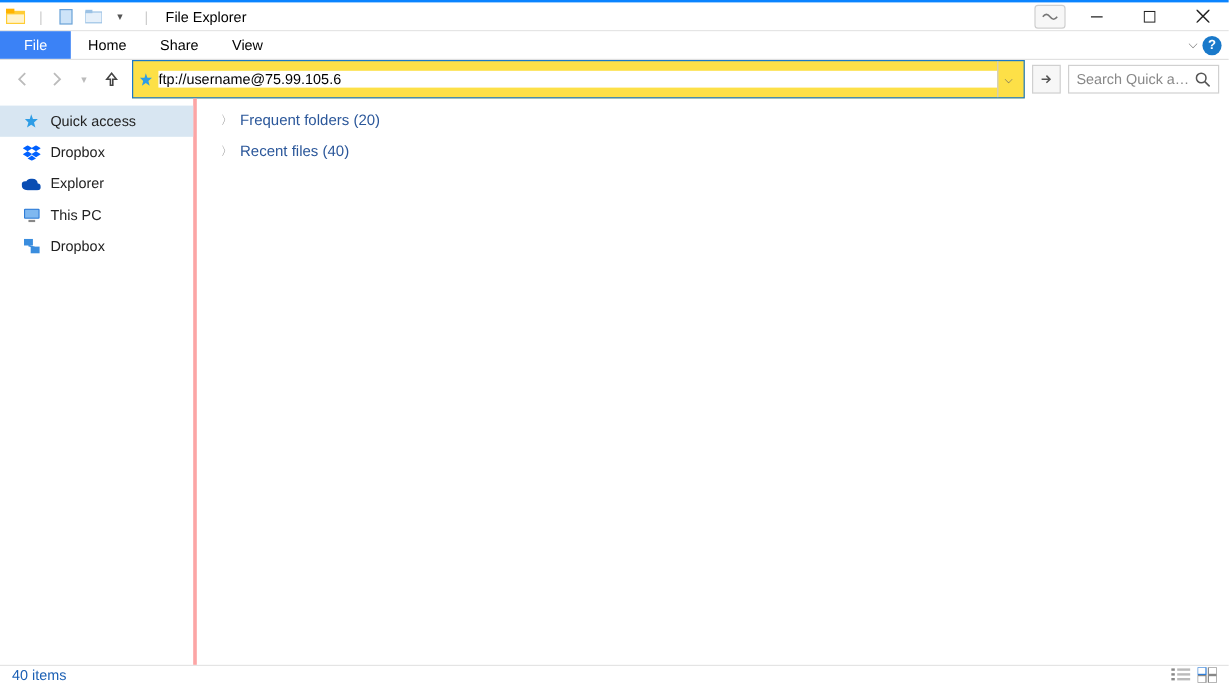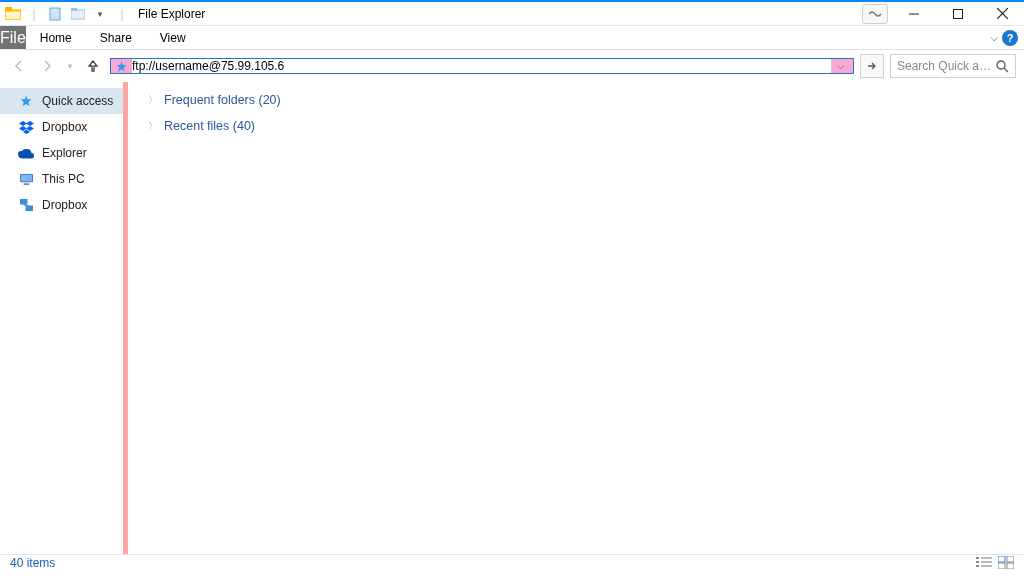--- a/index.html
+++ b/index.html
@@ -10,40 +10,40 @@
   .titlebar .qat { display: flex; align-items: center; gap: 2px; padding-left: 4px; }
   .titlebar .qat .app-icon { width: 18px; height: 18px; display: flex; align-items: center; justify-content: center; }
   .titlebar .qat .qat-item { width: 20px; height: 20px; display: flex; align-items: center; justify-content: center; color: #555; }
   .titlebar .title { margin-left: 6px; font-size: 12px; }
   .titlebar .win-controls { margin-left: auto; display: flex; align-items: center; }
   .titlebar .win-controls .ctl { width: 44px; height: 26px; display: flex; align-items: center; justify-content: center; color: #222; }
   .titlebar .easy-access { width: 26px; height: 20px; border: 1px solid #cfcfcf; background: #f7f7f7; display: flex; align-items: center; justify-content: center; border-radius: 3px; margin-right: 4px; color: #555; }
 
   
   .ribbon { height: 24px; display: flex; align-items: stretch; border-bottom: 1px solid #e1e1e1; position: relative; }
-  .ribbon .file-tab { background: #737373; color: #fff; padding: 0 0; display: flex; align-items: center; font-size: 16px; }
+  .ribbon .file-tab { background: #3b82f6; color: #fff; padding: 0 20px; display: flex; align-items: center; font-size: 12px; }
   .ribbon .tab { padding: 0 14px; display: flex; align-items: center; color: #000000; font-size: 12px; }
   .ribbon .collapse { margin-left: auto; display: flex; align-items: center; padding-right: 6px; gap: 4px; }
   .help-icon { width: 16px; height: 16px; background: #1979ca; border-radius: 50%; color: #fff; font-size: 11px; display: flex; align-items: center; justify-content: center; font-weight: bold; }
 
   
   .navrow { height: 32px; display: flex; align-items: center; padding: 0 8px; gap: 6px; }
   .navbtn { width: 22px; height: 22px; display: flex; align-items: center; justify-content: center; color: #999; }
   .navbtn.up { color: #444; }
-  .addressbar { flex: 1; height: 16px; border: 1px solid #1979ca; display: flex; align-items: center; padding: 0 4px; background: #f9a8d4; }
+  .addressbar { flex: 1; height: 32px; border: 1px solid #1979ca; display: flex; align-items: center; padding: 0 4px; background: #fde047; }
   .addressbar .star { color: #1e90ff; margin-right: 4px; font-size: 13px; }
   .addressbar input { border: none; outline: none; flex: 1; font-size: 12px; font-family: inherit; }
   .addr-drop { width: 18px; display: flex; align-items: center; justify-content: center; color: #666; border-left: 1px solid #ccc; height: 100%; }
   .go-btn { width: 24px; height: 24px; border: 1px solid #d0d0d0; display: flex; align-items: center; justify-content: center; color: #666; background: #f7f7f7; }
   .searchbox { width: 126px; height: 24px; border: 1px solid #d0d0d0; display: flex; align-items: center; padding: 0 6px; color: #888; justify-content: space-between; }
   .searchbox .s-text { white-space: nowrap; overflow: hidden; text-overflow: ellipsis; flex: 1; }
 
   
   .body { display: flex; height: calc(576px - 26px - 24px - 32px - 22px); }
-  .sidebar { width: 128px; border-right: 5px solid #fca5a5; padding-top: 6px; }
+  .sidebar { width: 164px; border-right: 3px solid #fca5a5; padding-top: 6px; }
   .side-item { display: flex; align-items: center; height: 26px; padding-left: 18px; gap: 8px; font-size: 12px; color: #222; }
   .side-item.selected { background: #d8e6f2; }
   .side-icon { width: 16px; height: 16px; display: flex; align-items: center; justify-content: center; }
 
   .content { flex: 1; padding: 6px 20px; }
   .group { display: flex; align-items: center; gap: 6px; height: 24px; color: #2b579a; font-size: 12.5px; margin-bottom: 2px; }
   .group .chev { color: #8a8a8a; font-size: 10px; }
 
   
   .statusbar { height: 16px; border-top: 1px solid #e4e4e4; display: flex; align-items: center; padding: 0 10px; font-size: 12px; color: #1a5fb4; justify-content: space-between; }

